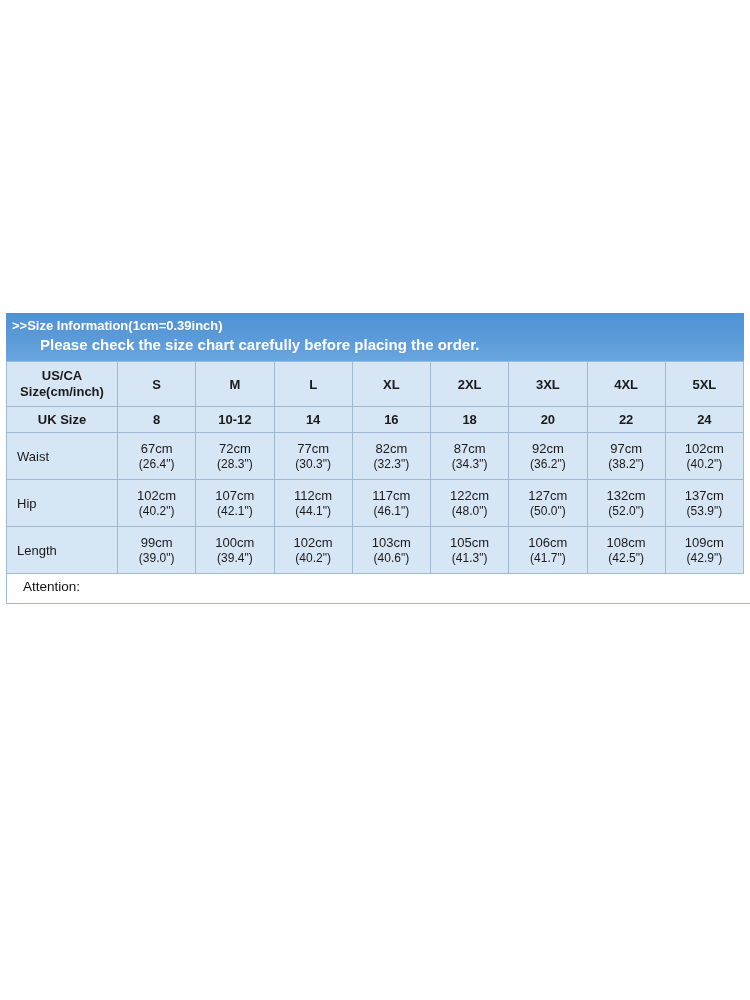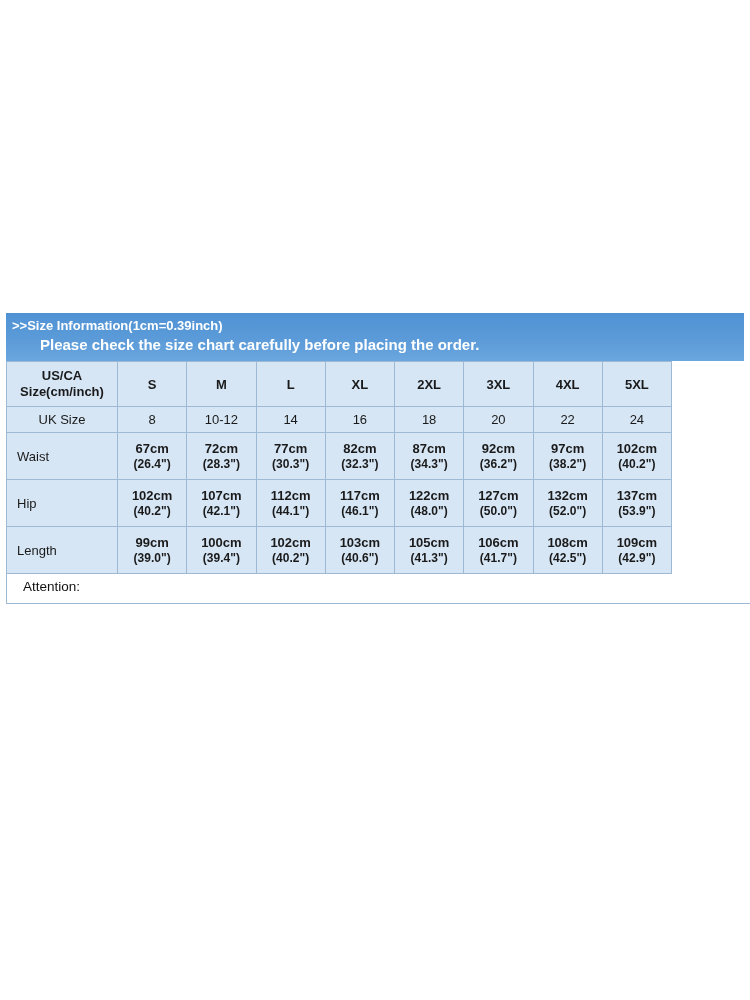--- a/index.html
+++ b/index.html
@@ -32,21 +32,21 @@
   }
   .band-line2 {
     font-size: 15px;
     font-weight: bold;
     padding: 1px 6px 7px 6px;
     line-height: 19px;
     margin-left: 28px;
   }
   table.size-table {
     border-collapse: collapse;
-    width: 666px;
+    width: 738px;
     table-layout: fixed;
   }
   table.size-table td {
     border: 1px solid #9db9d4;
     text-align: center;
     font-size: 13px;
     color: #1a1a1a;
     padding: 2px 1px;
   }
   .col-label { width: 108px; }
@@ -55,27 +55,27 @@
     font-weight: bold;
     font-size: 13px;
     height: 40px;
   }
   .hdr-row td.col-label {
     line-height: 15px;
     font-weight: bold;
   }
   .sub-row td {
     background: #d6e6f5;
-    font-weight: normal;
+    font-weight: bold;
     height: 21px;
   }
   .meas-row td {
     background: #d6e6f5;
     height: 42px;
-    font-weight: bold;
+    font-weight: normal;
   }
   .meas-row td.col-label {
     text-align: left;
     padding-left: 10px;
     font-weight: normal;
   }
   .cm { display: block; line-height: 16px; }
   .inch { display: block; line-height: 15px; font-size: 12px; }
   .attention {
     border: 1px solid #9db9d4;

